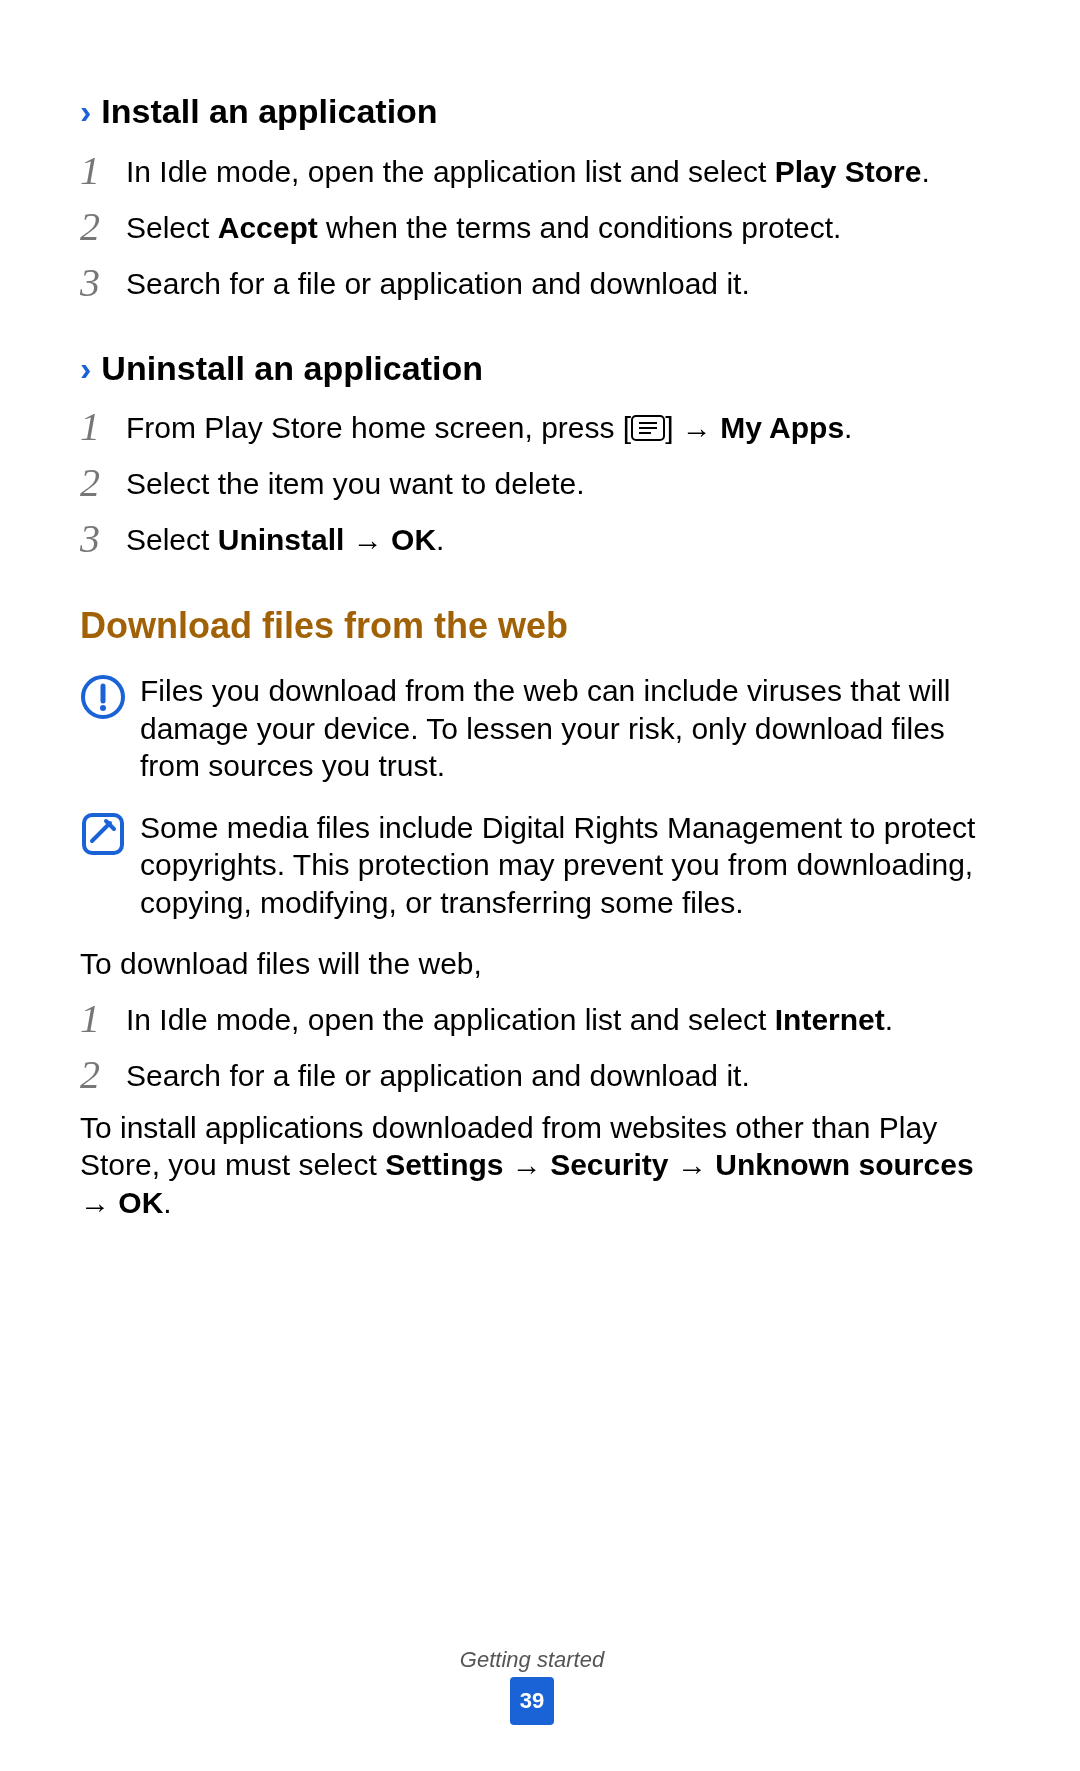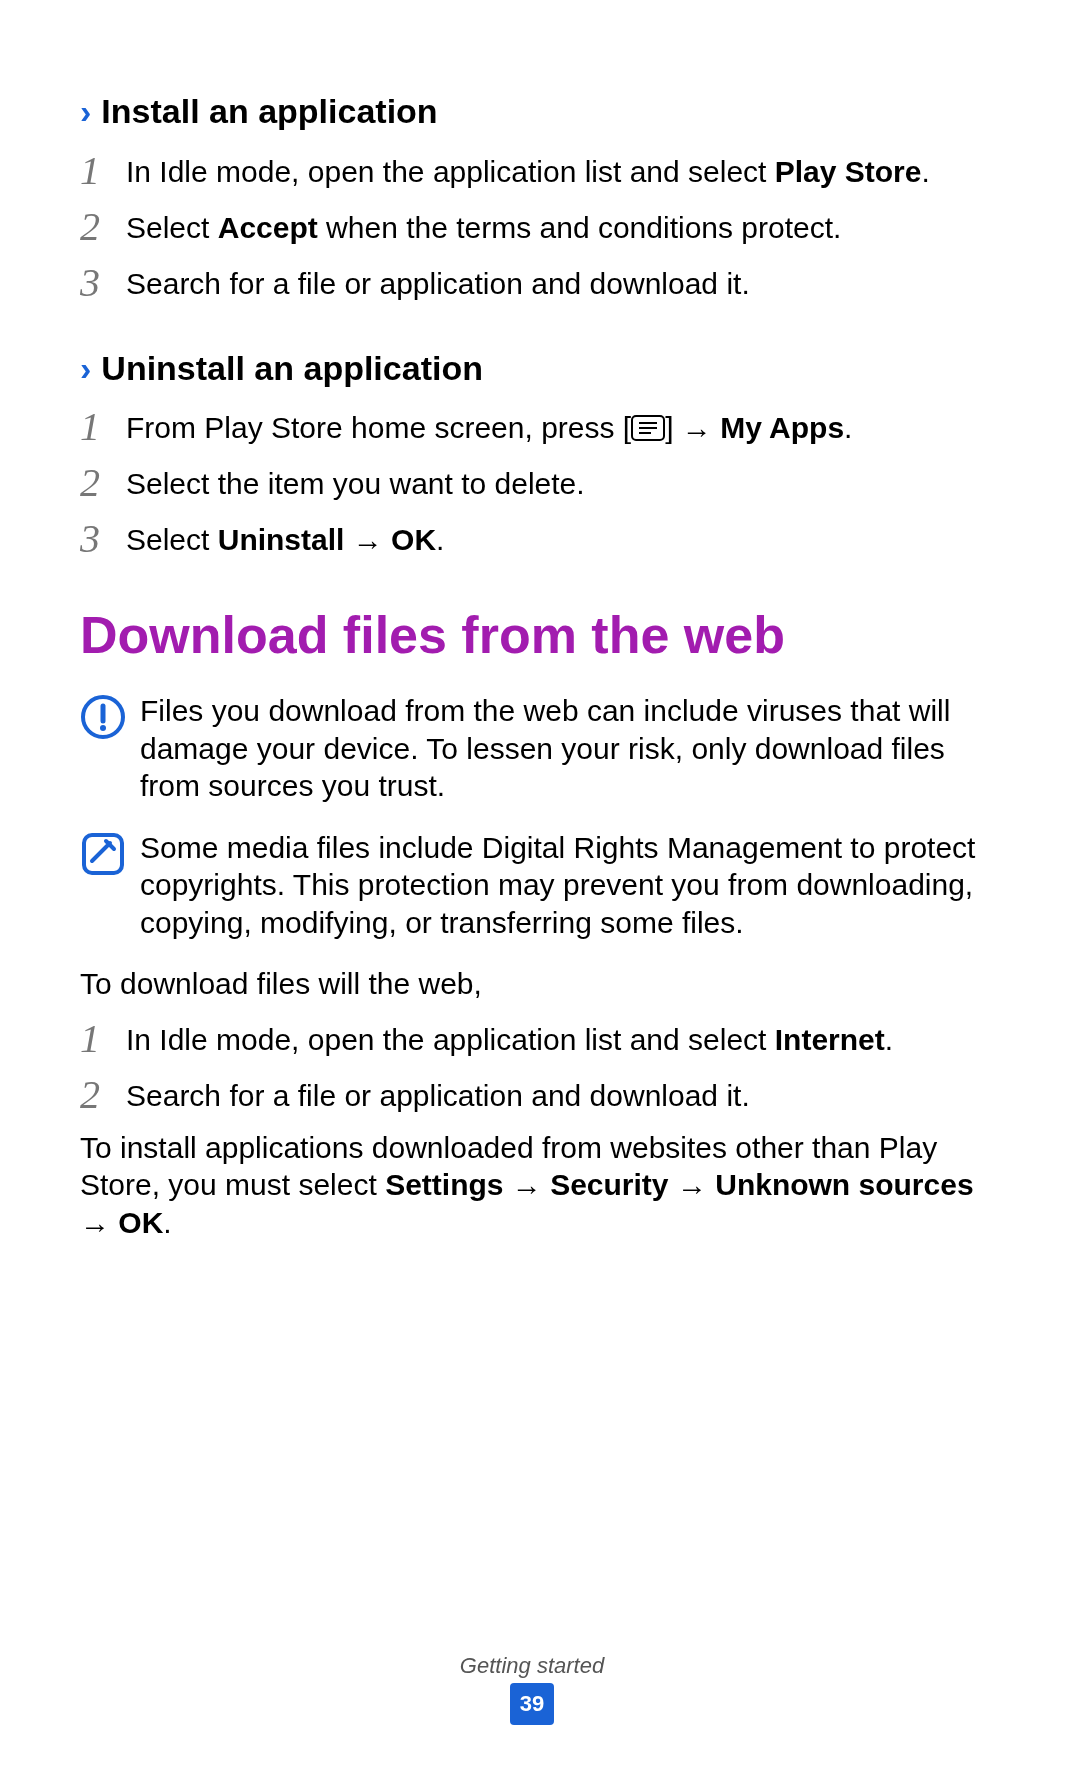--- a/index.html
+++ b/index.html
@@ -54,23 +54,23 @@
     display: inline-flex;
     align-items: center;
     justify-content: center;
     vertical-align: -3px;
     width: 34px;
     height: 26px;
   }
   .menu-icon svg { width: 34px; height: 26px; }
 
   .section-title {
-    color: #a21caf;
+    color: #a16207;
     font-weight: 700;
-    font-size: 52px;
+    font-size: 36px;
     margin-top: 44px;
     margin-bottom: 24px;
   }
 
   .note {
     display: flex;
     align-items: flex-start;
     margin-bottom: 24px;
   }
   .note-icon {
@@ -92,21 +92,21 @@
     bottom: 46px;
     left: 0; right: 16px;
     text-align: center;
     font-style: italic;
     color: #555;
     font-size: 22px;
   }
   .page-badge {
     margin: 4px auto 0 auto;
     width: 44px;
-    height: 42px;
+    height: 48px;
     background: #1a63d6;
     color: #fff;
     font-style: normal;
     font-weight: 600;
     font-size: 22px;
     border-radius: 4px;
     display: flex;
     align-items: center;
     justify-content: center;
   }

